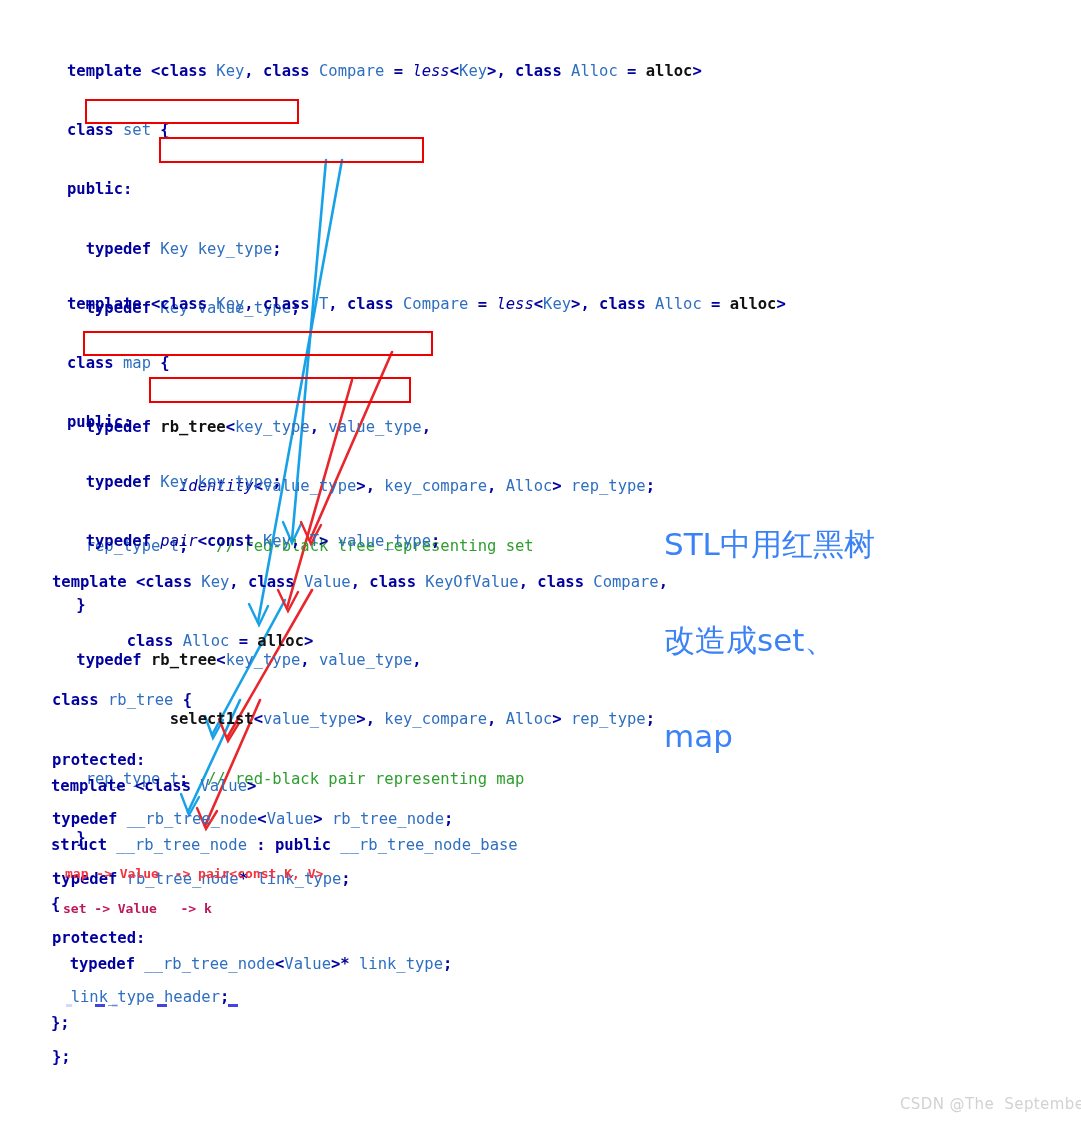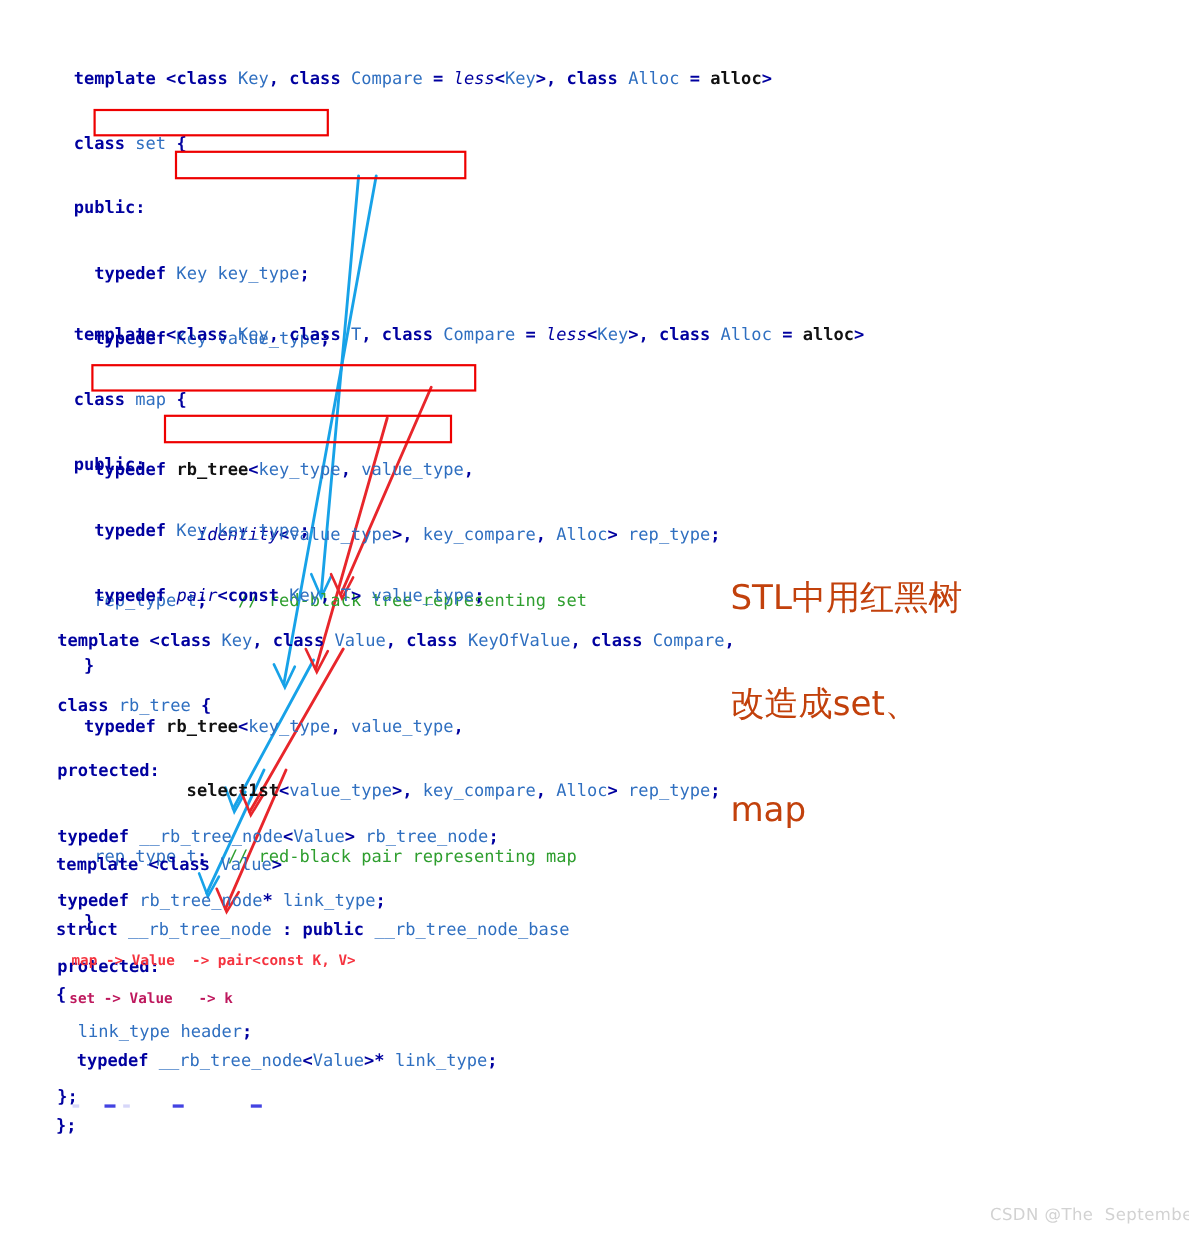--- a/index.html
+++ b/index.html
@@ -39,21 +39,21 @@
     border:2.5px solid #ee0000;
     background:transparent;
     box-sizing:border-box;
     pointer-events:none;
   }
 
   
   .annot{
     position:absolute;
     font-family:"DejaVu Sans","Liberation Sans",sans-serif;
-    color:#c2410c;
+    color:#3b82f6;
     font-size:31px;
     line-height:48px;
     white-space:pre-line;
     font-weight:400;
   }
 
   
   .maprow{
     position:absolute;
     font-family:"DejaVu Sans Mono","Liberation Mono",monospace;
@@ -139,20 +139,21 @@
     <span class="ln">  <span class="kw">typedef</span> <span class="ital">pair</span><span class="sym">&lt;</span><span class="kw">const</span><span class="typ"> Key</span><span class="sym">,</span><span class="typ"> T</span><span class="sym">&gt;</span><span class="typ"> value_type</span><span class="sym">;</span></span>
     <span class="ln"> </span>
     <span class="ln"> <span class="kw">typedef</span> <span class="plain">rb_tree</span><span class="sym">&lt;</span><span class="typ">key_type</span><span class="sym">,</span><span class="typ"> value_type</span><span class="sym">,</span></span>
     <span class="ln">           <span class="plain">select1st</span><span class="sym">&lt;</span><span class="typ">value_type</span><span class="sym">&gt;,</span><span class="typ"> key_compare</span><span class="sym">,</span><span class="typ"> Alloc</span><span class="sym">&gt;</span><span class="typ"> rep_type</span><span class="sym">;</span></span>
     <span class="ln">  <span class="typ">rep_type t</span><span class="sym">;</span>  <span class="cmt">// red-black pair representing map</span></span>
     <span class="ln"> <span class="sym">}</span></span>
   </div>
 
   <div class="code-block" style="left:52px;top:533px;">
     <span class="ln"><span class="kw">template </span><span class="sym">&lt;</span><span class="kw">class</span><span class="typ"> Key</span><span class="sym">,</span><span class="kw"> class</span><span class="typ"> Value</span><span class="sym">,</span><span class="kw"> class</span><span class="typ"> KeyOfValue</span><span class="sym">,</span><span class="kw"> class</span><span class="typ"> Compare</span><span class="sym">,</span></span>
+    <span class="ln">        <span class="kw">class</span><span class="typ"> Alloc</span> <span class="sym">=</span> <span class="plain">alloc</span><span class="sym">&gt;</span></span>
     <span class="ln"><span class="kw">class</span><span class="typ"> rb_tree</span> <span class="sym">{</span></span>
     <span class="ln"><span class="kw">protected</span><span class="sym">:</span></span>
     <span class="ln"><span class="kw">typedef</span><span class="typ"> __rb_tree_node</span><span class="sym">&lt;</span><span class="typ">Value</span><span class="sym">&gt;</span><span class="typ"> rb_tree_node</span><span class="sym">;</span></span>
     <span class="ln"><span class="kw">typedef</span><span class="typ"> rb_tree_node</span><span class="sym">*</span><span class="typ"> link_type</span><span class="sym">;</span></span>
     <span class="ln"><span class="kw">protected</span><span class="sym">:</span></span>
     <span class="ln">  <span class="typ">link_type header</span><span class="sym">;</span></span>
     <span class="ln"><span class="sym">};</span></span>
   </div>
 
   <div class="code-block" style="left:51px;top:737px;">

